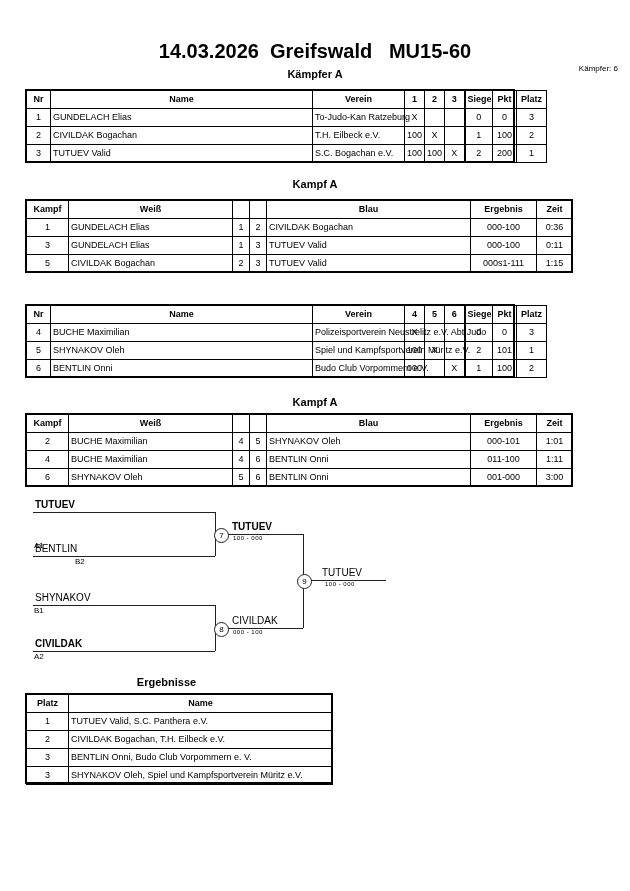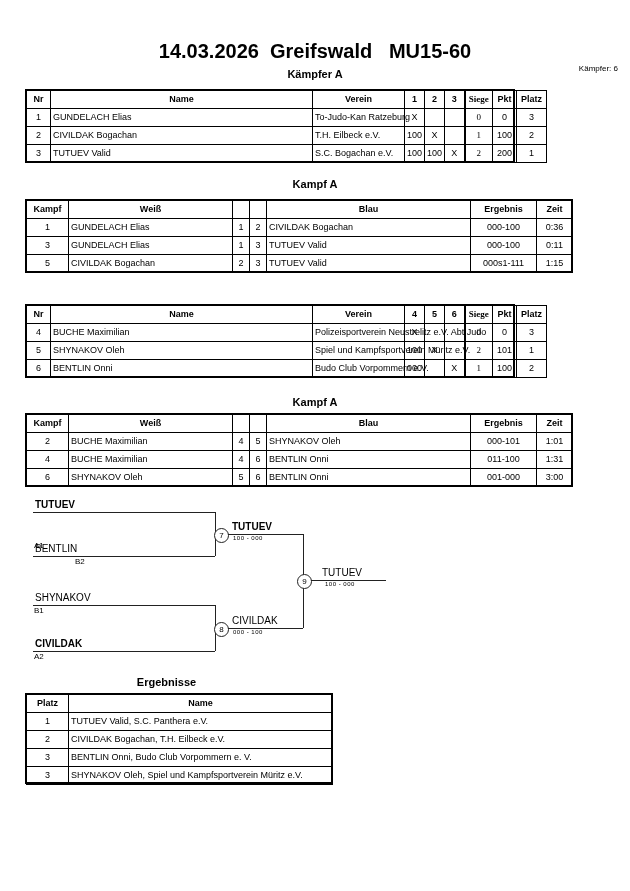--- a/index.html
+++ b/index.html
@@ -37,21 +37,21 @@
     overflow:visible;white-space:nowrap;font-weight:normal;
   }
   table.grid th{font-weight:bold;text-align:center;}
   .tblouter{position:absolute;border:2px solid #000;box-sizing:border-box;}
 
   .c{text-align:center;}
   .l{text-align:left;}
   .b{font-weight:bold;}
 
   
-  .gsep{border-left:2px solid #000 !important;font-family:Liberation Serif, serif;}
+  .gsep{border-left:2px solid #000 !important;}
 
   
   .ovf{position:relative;}
   .ovf span{position:absolute;left:2px;top:0;white-space:nowrap;}
 
   
   .bracket{position:absolute;left:0;top:495px;width:630px;height:180px;}
   .bk-name{position:absolute;font-size:10px;white-space:nowrap;}
   .bk-seed{position:absolute;font-size:8px;white-space:nowrap;}
   .bk-score{position:absolute;font-size:6px;white-space:nowrap;letter-spacing:0.5px;}
@@ -297,21 +297,21 @@
           <td class="c">000-101</td>
           <td class="c">1:01</td>
         </tr>
         <tr>
           <td class="c">4</td>
           <td class="l">BUCHE Maximilian</td>
           <td class="c">4</td>
           <td class="c">6</td>
           <td class="l b">BENTLIN Onni</td>
           <td class="c">011-100</td>
-          <td class="c">1:31</td>
+          <td class="c">1:11</td>
         </tr>
         <tr>
           <td class="c">6</td>
           <td class="l b">SHYNAKOV Oleh</td>
           <td class="c">5</td>
           <td class="c">6</td>
           <td class="l">BENTLIN Onni</td>
           <td class="c">001-000</td>
           <td class="c">3:00</td>
         </tr>

